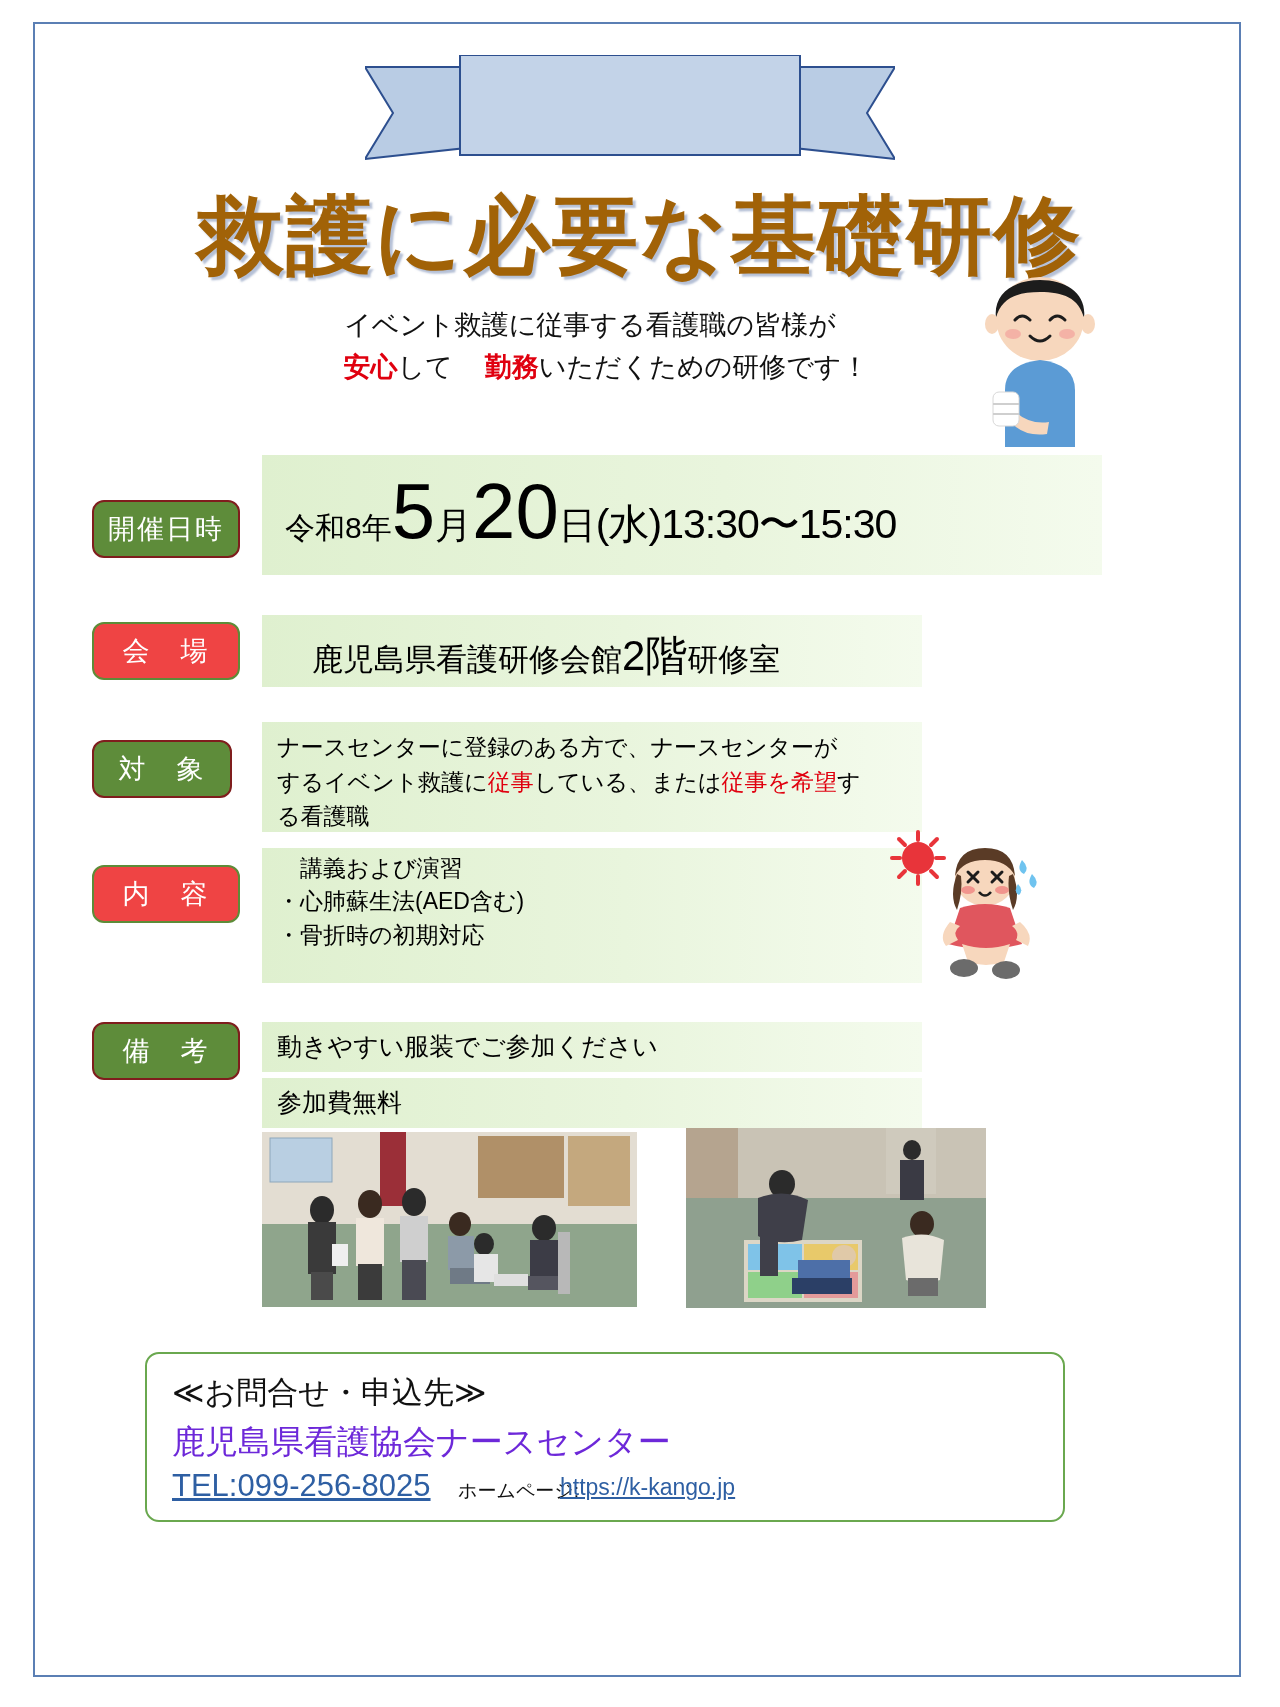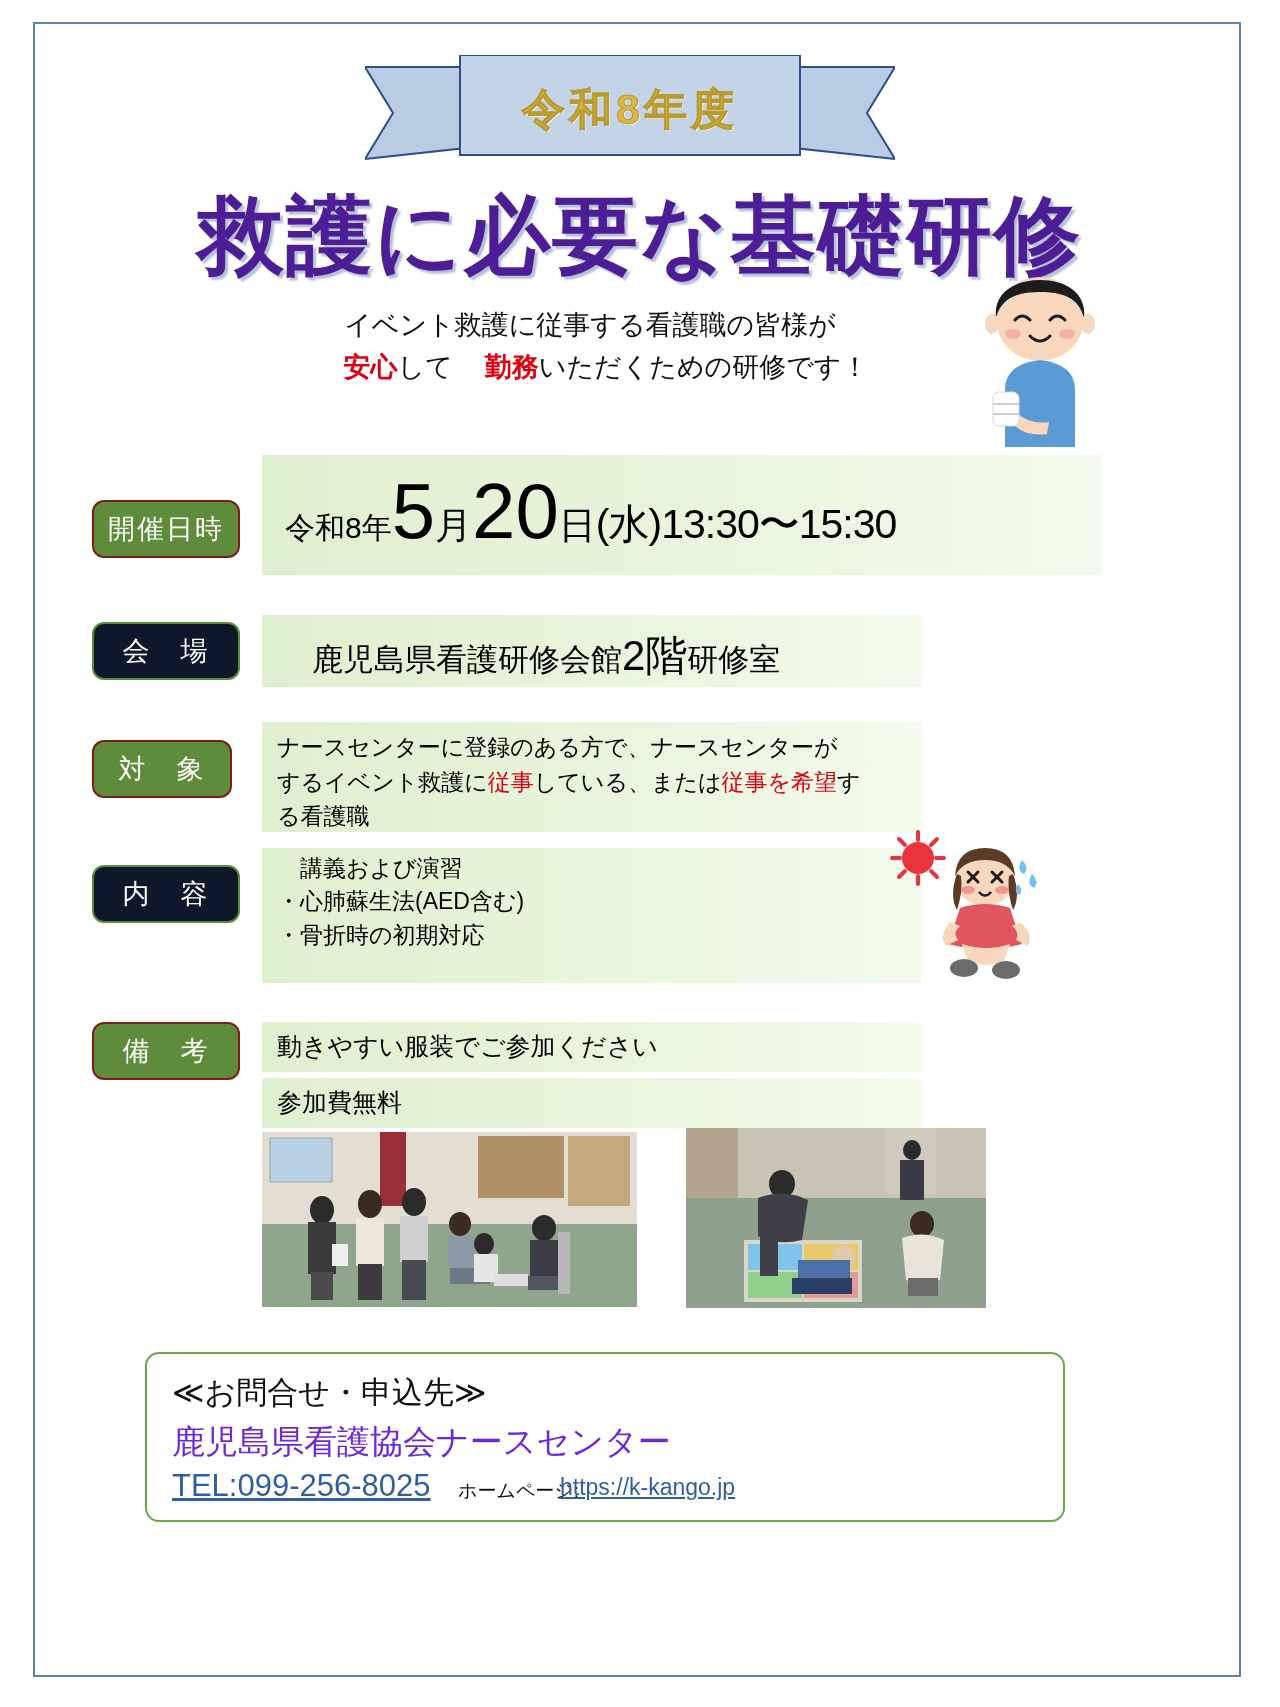--- a/index.html
+++ b/index.html
@@ -29,21 +29,21 @@
     color:#d8b84a;
     font-weight:bold;
     -webkit-text-stroke:1px #b99a2f;
     text-shadow:1px 1px 0 #fff;
   }
 
   
   .main-title{
     position:absolute;left:0;top:178px;width:1280px;text-align:center;
     font-size:86px;font-weight:bold;letter-spacing:2px;
-    color:#4c1d95;
+    color:#a16207;
     text-shadow:3px 3px 2px rgba(120,140,180,.55);
   }
 
   
   .lead{
     position:absolute;left:250px;top:305px;width:680px;
     text-align:center;font-size:27px;color:#111;line-height:1.55;
   }
   .lead .red{color:#e0000f;font-weight:bold;margin-left:32px;}
 
@@ -56,21 +56,21 @@
     background:#5e8c3a;
     border:2px solid #7f1d1d;
     border-radius:12px;
     color:#ffffff;
     font-size:27px;
     letter-spacing:2px;
     text-align:center;
     display:flex;align-items:center;justify-content:center;
     box-sizing:border-box;
   }
-  .label.light{background:#0f172a;border-color:#5d8c38;}
+  .label.light{background:#ef4444;border-color:#5d8c38;}
   .field{
     position:absolute;
     background:linear-gradient(to right,#dff0cf,#e9f5dd 55%,#f4fbed);
     box-sizing:border-box;
     color:#111;
   }
 
   .dt-field{left:262px;top:455px;width:840px;height:120px;}
   .dt-text{
     position:absolute;left:285px;top:472px;width:810px;height:95px;
@@ -120,21 +120,20 @@
 <body>
 
 <div class="page-border"></div>
 
 <div class="ribbon-wrap">
   <svg width="530" height="115" viewBox="0 0 530 115">
     <polygon points="0,12 110,12 110,92 0,104 28,58" fill="#b9cce4" stroke="#2d4f8f" stroke-width="2"></polygon>
     <polygon points="530,12 420,12 420,92 530,104 502,58" fill="#b9cce4" stroke="#2d4f8f" stroke-width="2"></polygon>
     <rect x="95" y="0" width="340" height="100" fill="#c3d3e8" stroke="#2d4f8f" stroke-width="2"></rect>
   </svg>
-  <div class="ribbon-text">令和8年度</div>
 </div>
 
 <div class="main-title">救護に必要な基礎研修</div>
 
 <div class="lead">
   <div>イベント救護に従事する看護職の皆様が</div>
   <div>
     <span class="red">安心</span><span>して</span><span class="red">勤務</span><span>いただくための研修です！</span>
   </div>
 </div>

